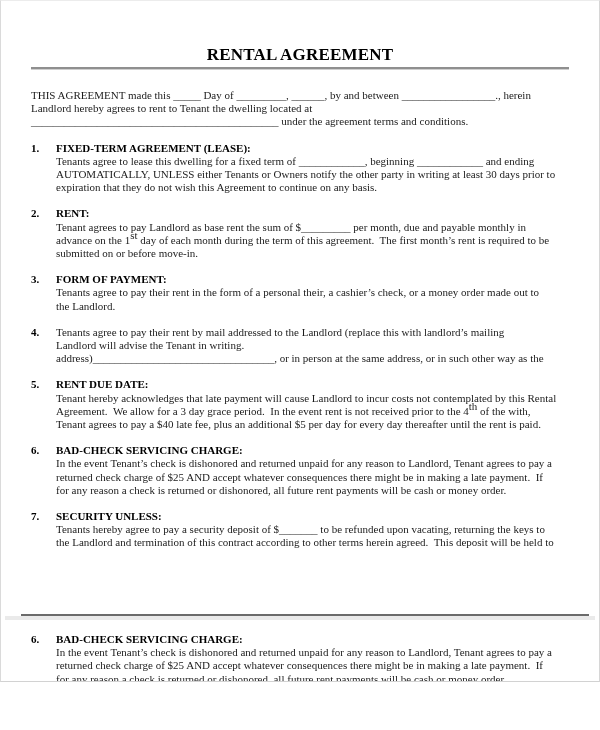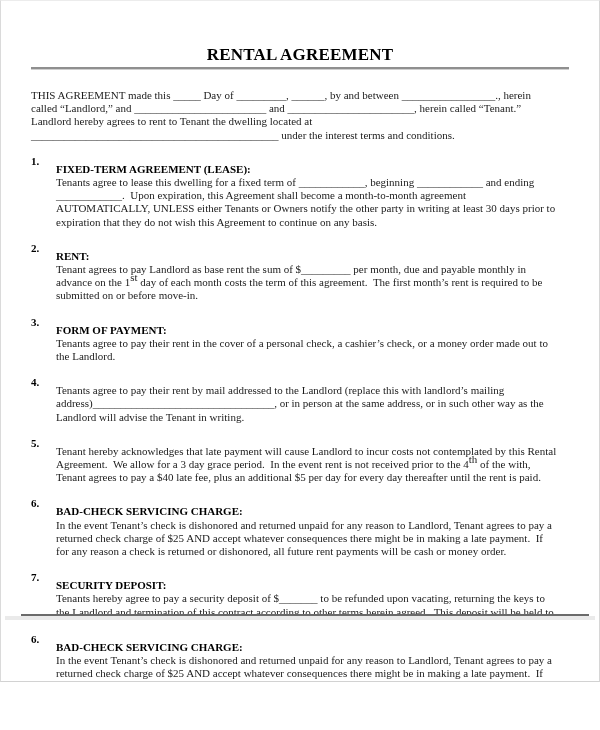--- a/index.html
+++ b/index.html
@@ -21,106 +21,105 @@
   .page2{height:105px;overflow:hidden;box-sizing:border-box;padding:13px 30px 0 30px;}
   .title{
     text-align:center;font-weight:bold;font-size:17px;line-height:19px;
     letter-spacing:0.2px;color:#000;
   }
   .title-rule{height:2px;background:#8f8f8f;border-bottom:1px solid #cfcfcf;margin-top:3px;}
   .intro{margin-top:19px;}
   .bl{line-height:13.2px;white-space:pre;}
   .sec{display:flex;margin-top:13px;}
   .sec .num{width:25px;flex:0 0 25px;font-weight:bold;line-height:13.2px;color:#000;}
-  .sec .body{flex:1;min-width:0;margin-top:8px;}
+  .sec .body{flex:1;min-width:0;}
   .sec .hd{font-weight:bold;line-height:13.2px;color:#000;white-space:pre;}
   .sup{font-size:11px;vertical-align:super;line-height:0;}
   .page-edge{height:2px;background:#6b6b6b;margin:0 10px 0 20px;}
   .page-gap{height:4px;background:#eaeaea;margin:0 4px;}
   .stray-dash{margin-top:8px;margin-left:3px;font-weight:bold;line-height:13.2px;}
 </style>
 </head>
 <body>
 
 <div class="sheet">
 
   <div class="page1">
 
     <div class="title">RENTAL AGREEMENT</div>
     <div class="title-rule"></div>
 
     <div class="intro">
       <div class="bl">THIS AGREEMENT made this _____ Day of _________, ______, by and between _________________., herein</div>
-      <div class="bl">called “Landlord,” and ________________________ and _______________________, herein called “Tenant.”</div>
       <div class="bl">Landlord hereby agrees to rent to Tenant the dwelling located at</div>
-      <div class="bl">_____________________________________________ under the interest terms and conditions.</div>
+      <div class="bl">_____________________________________________ under the agreement terms and conditions.</div>
     </div>
 
     <div class="sec">
       <div class="num">1.</div>
       <div class="body">
         <div class="hd">FIXED-TERM AGREEMENT (LEASE):</div>
         <div class="bl">Tenants agree to lease this dwelling for a fixed term of ____________, beginning ____________ and ending</div>
-        <div class="bl">____________.  Upon expiration, this Agreement shall become a month-to-month agreement</div>
         <div class="bl">AUTOMATICALLY, UNLESS either Tenants or Owners notify the other party in writing at least 30 days prior to</div>
         <div class="bl">expiration that they do not wish this Agreement to continue on any basis.</div>
       </div>
     </div>
 
     <div class="sec">
       <div class="num">2.</div>
       <div class="body">
         <div class="hd">RENT:</div>
         <div class="bl">Tenant agrees to pay Landlord as base rent the sum of $_________ per month, due and payable monthly in</div>
-        <div class="bl"><span>advance on the 1</span><span class="sup">st</span><span> day of each month costs the term of this agreement.  The first month’s rent is required to be</span></div>
+        <div class="bl"><span>advance on the 1</span><span class="sup">st</span><span> day of each month during the term of this agreement.  The first month’s rent is required to be</span></div>
         <div class="bl">submitted on or before move-in.</div>
       </div>
     </div>
 
     <div class="sec">
       <div class="num">3.</div>
       <div class="body">
         <div class="hd">FORM OF PAYMENT:</div>
-        <div class="bl">Tenants agree to pay their rent in the cover of a personal check, a cashier’s check, or a money order made out to</div>
+        <div class="bl">Tenants agree to pay their rent in the form of a personal their, a cashier’s check, or a money order made out to</div>
         <div class="bl">the Landlord.</div>
       </div>
     </div>
 
     <div class="sec">
       <div class="num">4.</div>
       <div class="body">
         <div class="bl">Tenants agree to pay their rent by mail addressed to the Landlord (replace this with landlord’s mailing</div>
+        <div class="bl">Landlord will advise the Tenant in writing.</div>
         <div class="bl">address)_________________________________, or in person at the same address, or in such other way as the</div>
-        <div class="bl">Landlord will advise the Tenant in writing.</div>
       </div>
     </div>
 
     <div class="sec">
       <div class="num">5.</div>
       <div class="body">
+        <div class="hd">RENT DUE DATE:</div>
         <div class="bl">Tenant hereby acknowledges that late payment will cause Landlord to incur costs not contemplated by this Rental</div>
         <div class="bl"><span>Agreement.  We allow for a 3 day grace period.  In the event rent is not received prior to the 4</span><span class="sup">th</span><span> of the with,</span></div>
         <div class="bl">Tenant agrees to pay a $40 late fee, plus an additional $5 per day for every day thereafter until the rent is paid.</div>
       </div>
     </div>
 
     <div class="sec">
       <div class="num">6.</div>
       <div class="body">
         <div class="hd">BAD-CHECK SERVICING CHARGE:</div>
         <div class="bl">In the event Tenant’s check is dishonored and returned unpaid for any reason to Landlord, Tenant agrees to pay a</div>
         <div class="bl">returned check charge of $25 AND accept whatever consequences there might be in making a late payment.  If</div>
         <div class="bl">for any reason a check is returned or dishonored, all future rent payments will be cash or money order.</div>
       </div>
     </div>
 
     <div class="sec">
       <div class="num">7.</div>
       <div class="body">
-        <div class="hd">SECURITY DEPOSIT:</div>
+        <div class="hd">SECURITY UNLESS:</div>
         <div class="bl">Tenants hereby agree to pay a security deposit of $_______ to be refunded upon vacating, returning the keys to</div>
         <div class="bl">the Landlord and termination of this contract according to other terms herein agreed.  This deposit will be held to</div>
       </div>
     </div>
 
   </div>
 
   <div class="page-edge"></div>
   <div class="page-gap"></div>
 

